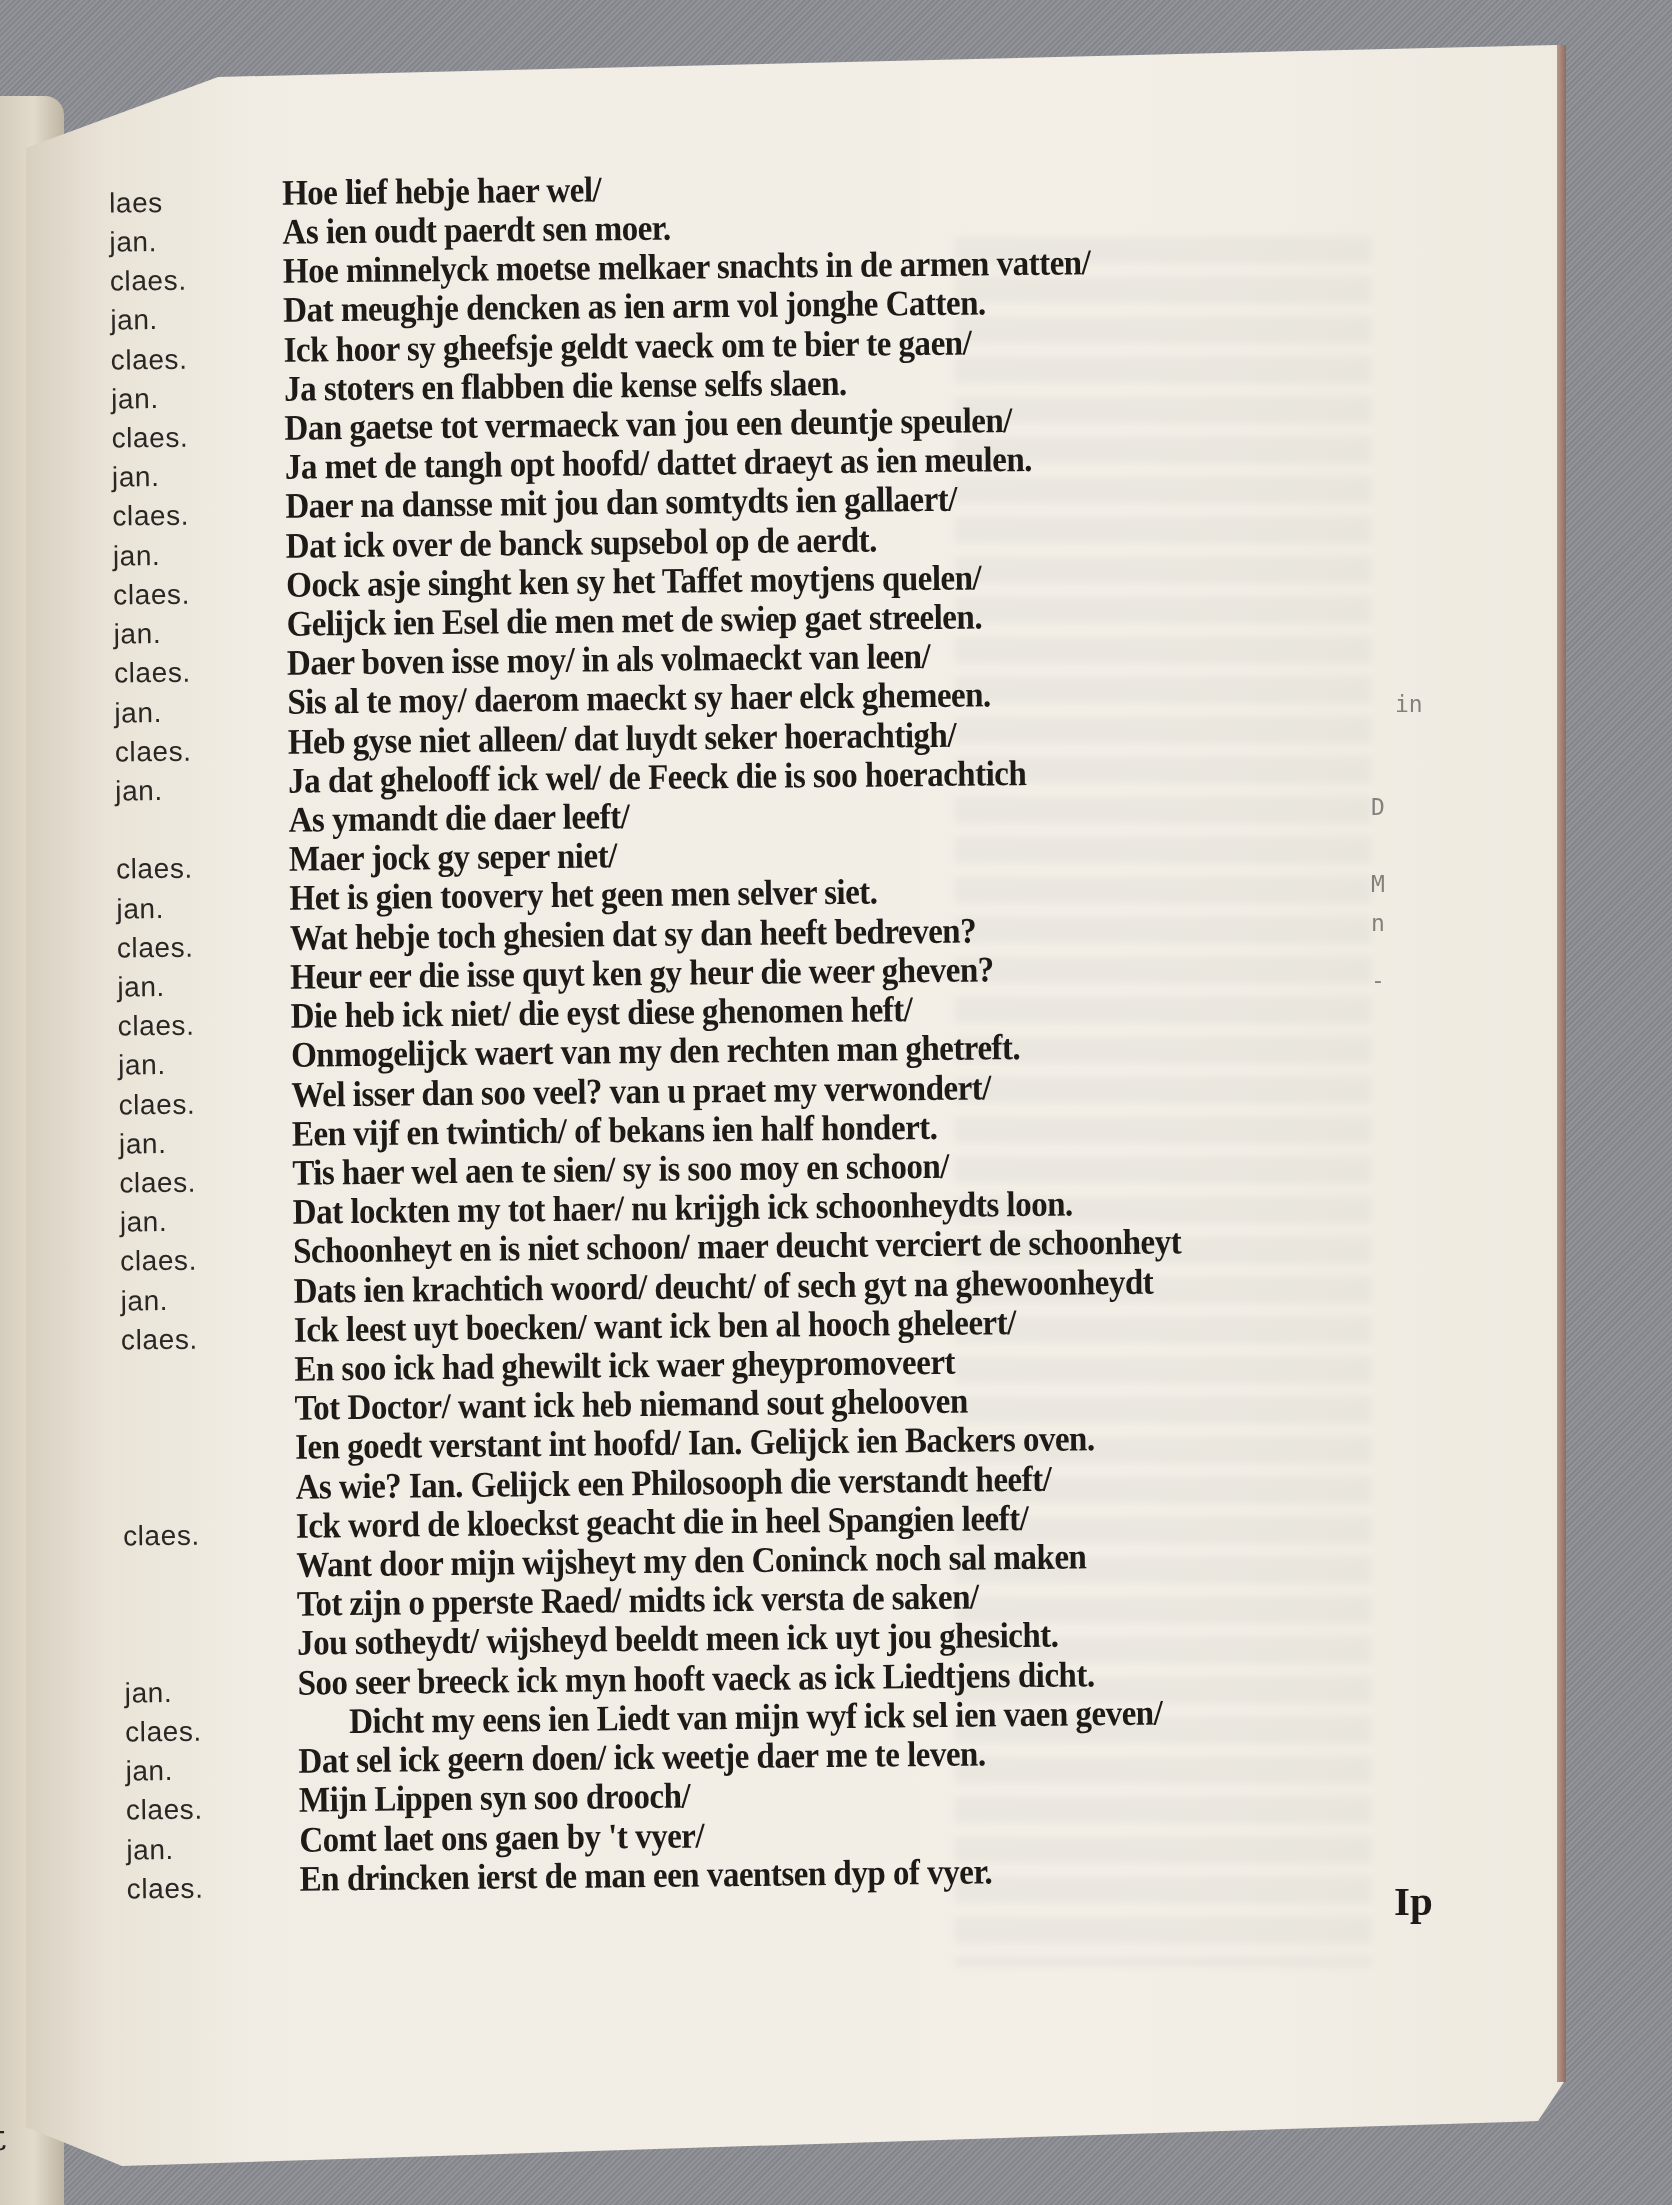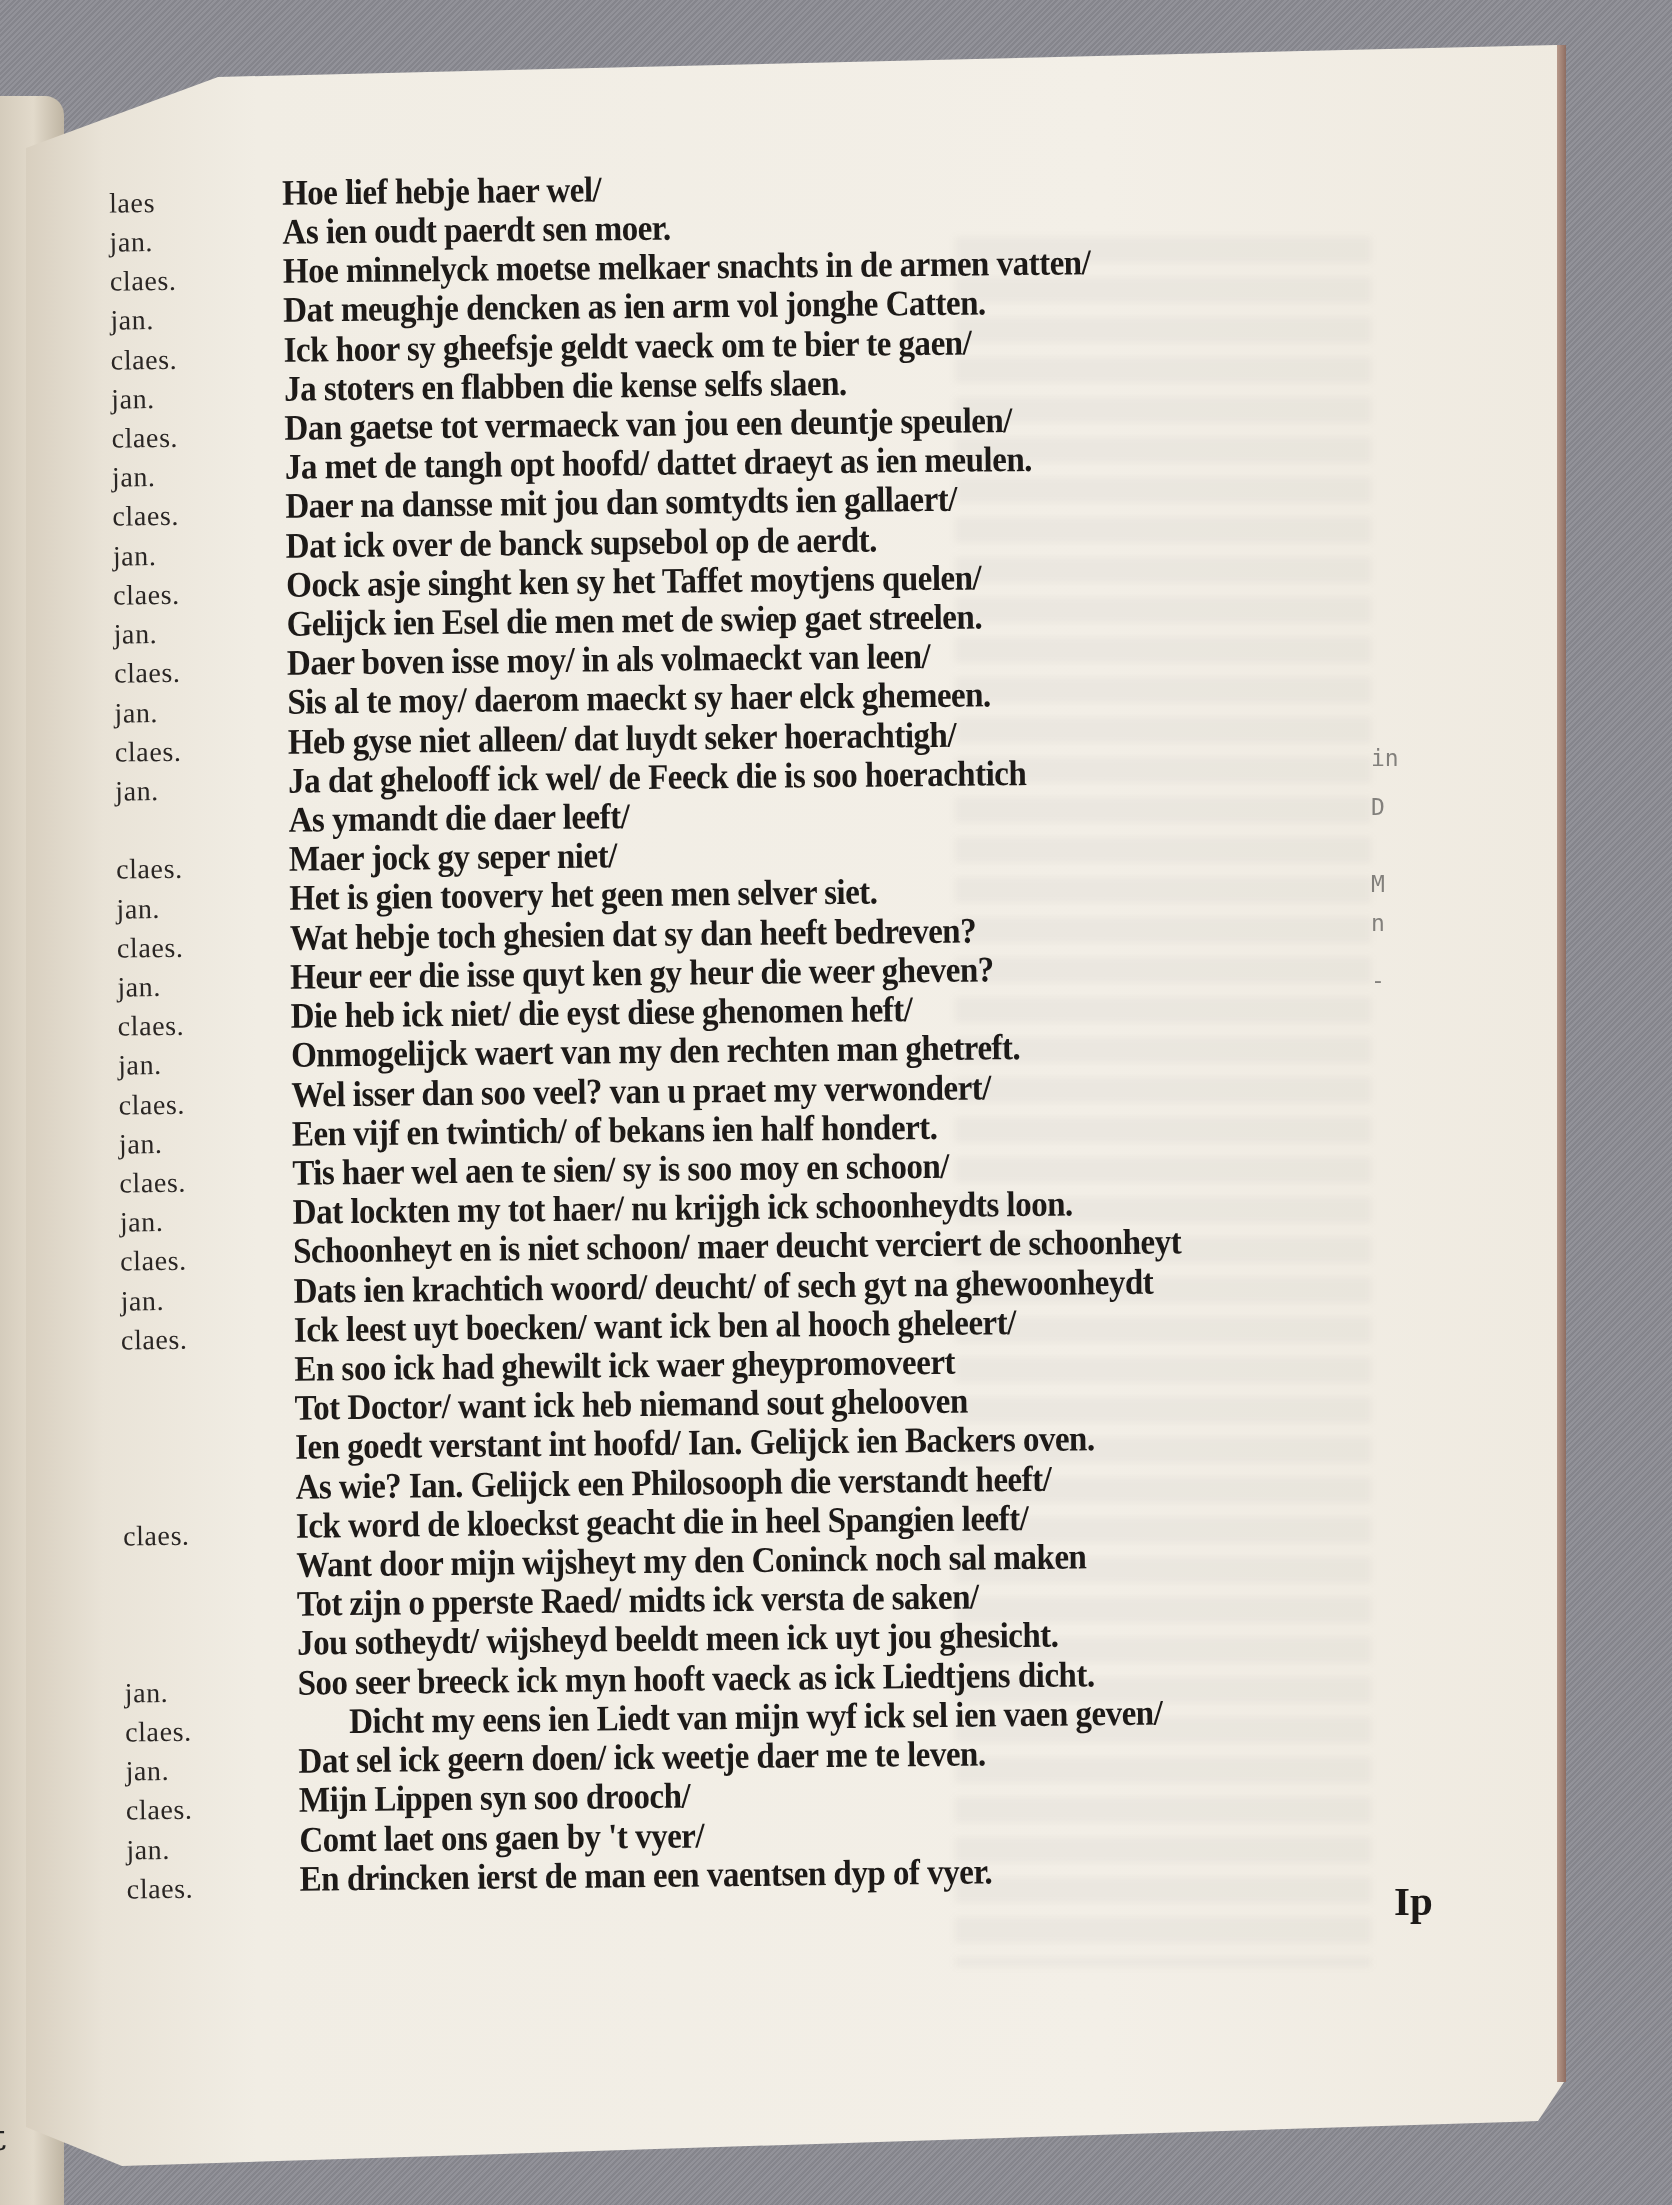--- a/index.html
+++ b/index.html
@@ -27,21 +27,21 @@
     .page-edge {
       position: absolute; left: 1557px; top: 45px; width: 9px; height: 2037px;
       background: linear-gradient(90deg, #b7998a, #8e6d61);
       transform: skewY(1deg);
     }
     .text-block {
       position: absolute; left: 0; top: 0; width: 1673px; height: 2205px;
       transform: rotate(-0.6deg); transform-origin: 256px 192px;
     }
     .speaker {
-      position: absolute; left: 109px; font-family: Liberation Serif, serif;
+      position: absolute; left: 109px; font-family: Liberation Sans, sans-serif;
       font-size: 28px; color: #2a2624; letter-spacing: 0.6px; white-space: nowrap;
     }
     .verse {
       position: absolute; left: 282px; font-family: "Liberation Serif", serif;
       font-weight: bold; font-size: 36px; color: #1d1a18; white-space: nowrap;
       letter-spacing: -0.6px; transform: scaleX(0.92); transform-origin: left center;
     }
     .catchword {
       position: absolute; left: 1394px; top: 1877px; font-family: "Liberation Serif", serif;
       font-weight: bold; font-size: 41px; color: #1d1a18;
@@ -243,19 +243,19 @@
     </div>
     <div>
       <span class="speaker" style="top: 1872px;">claes.</span>
       <span class="verse" style="top: 1858px;">En drincken ierst de man een vaentsen dyp of vyer.</span>
     </div>
   </div>
 
 <div class="catchword">Ip</div>
 
 <div id="bleed">
-    <span class="bleed" style="top: 745px;">in</span>
+    <span class="bleed" style="top: 691px; margin-left: 24px;">in</span>
     <span class="bleed" style="top: 794px;">D</span>
     <span class="bleed" style="top: 871px;">M</span>
     <span class="bleed" style="top: 910px;">n</span>
     <span class="bleed" style="top: 967px;">-</span>
   </div>
 
 
 </body></html>

